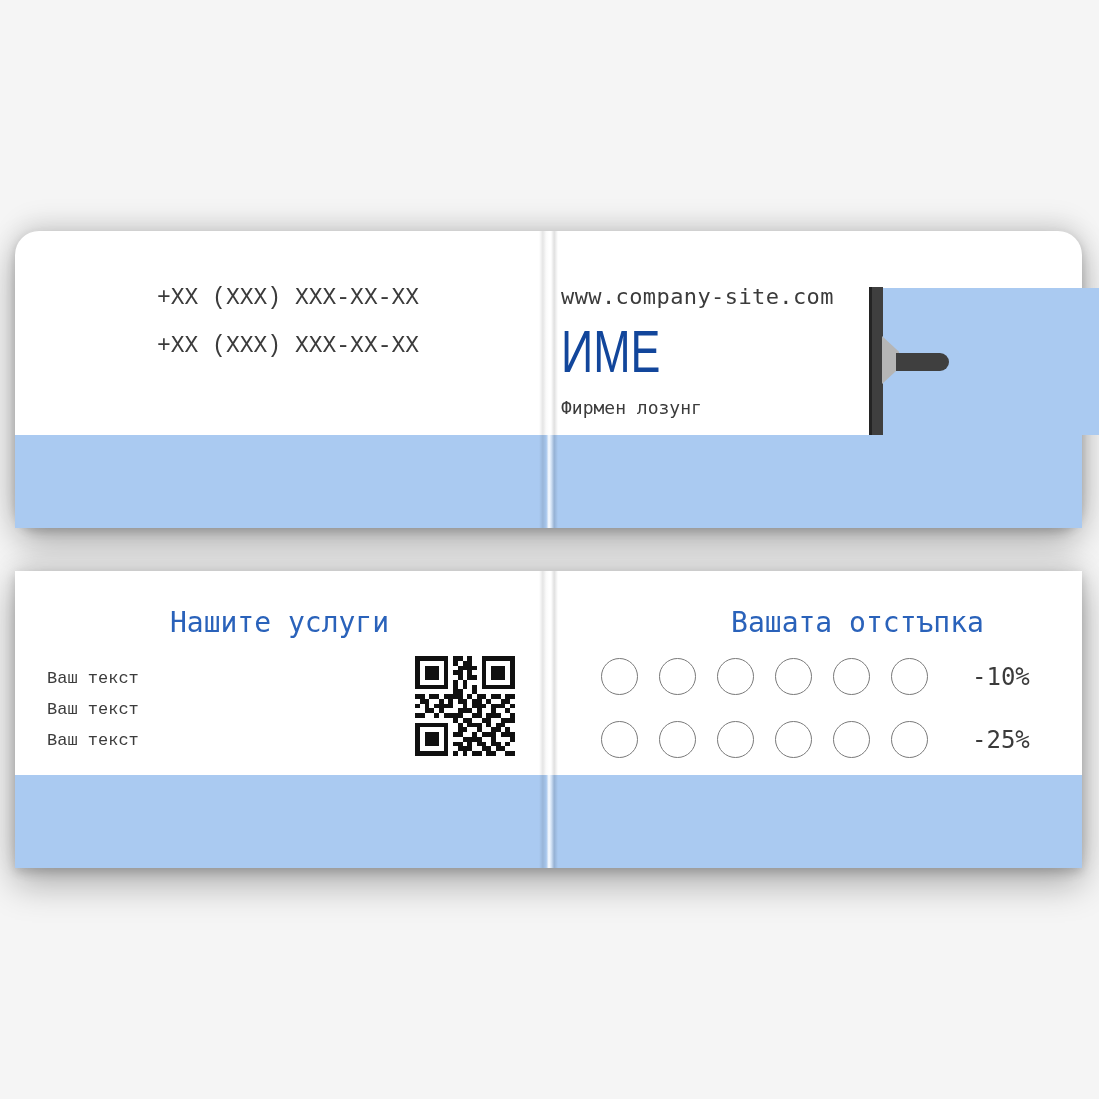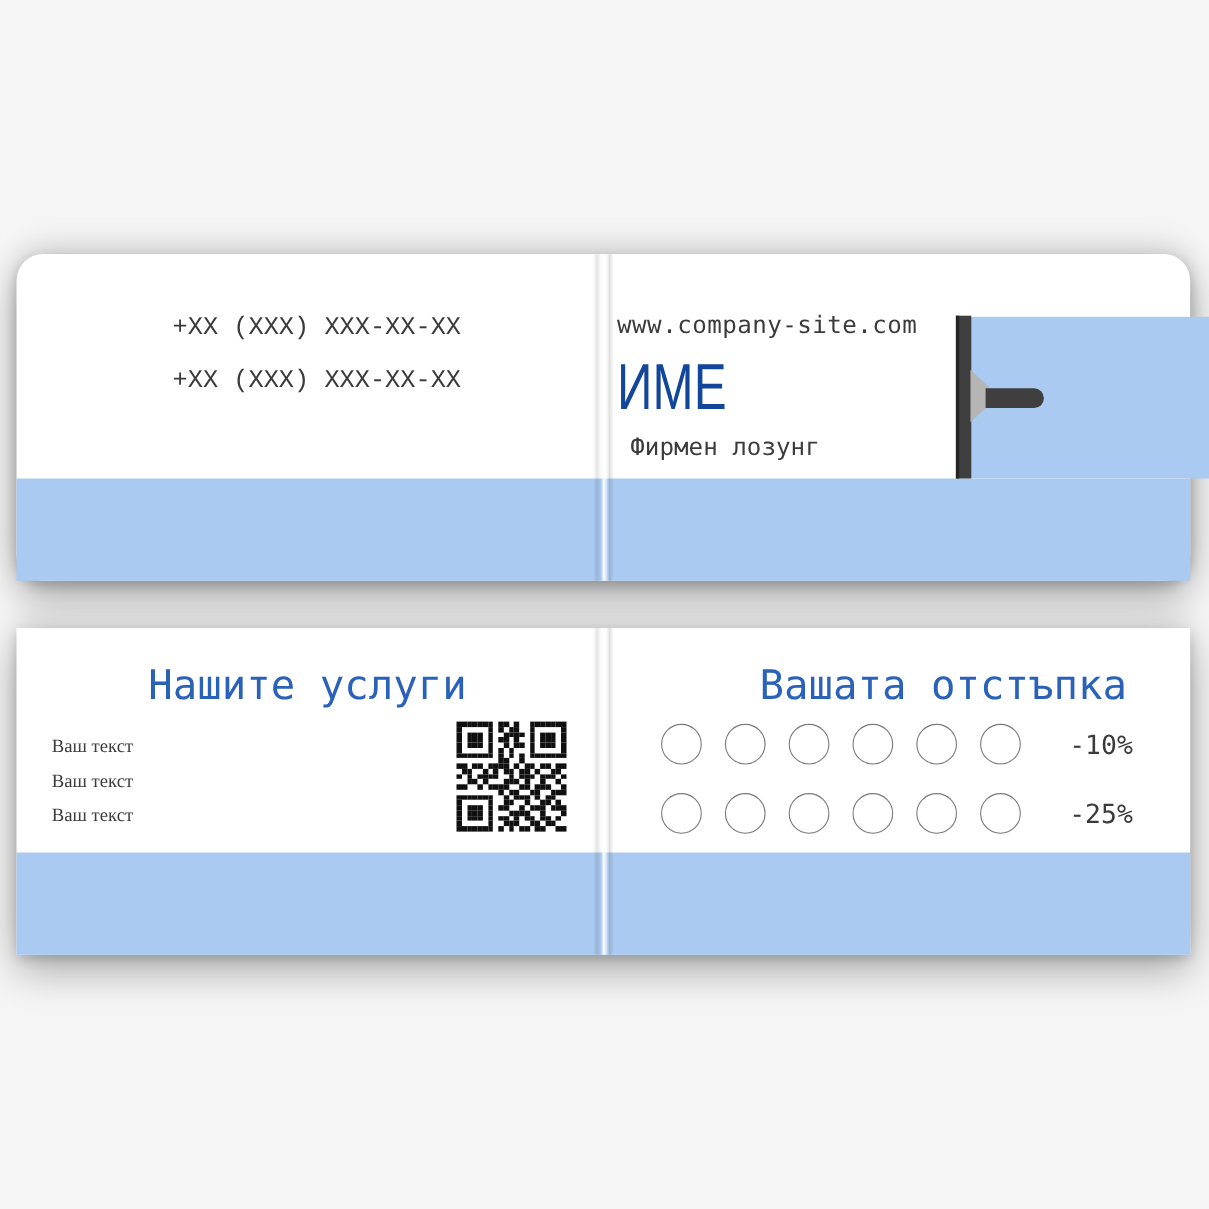--- a/index.html
+++ b/index.html
@@ -36,33 +36,33 @@
   .phone-2{top:104px;}
   .address{top:169px;font-family:"DejaVu Sans",sans-serif;font-size:16px;line-height:16px;color:#333;}
   
   .website{position:absolute;left:8px;top:55px;font-family:"DejaVu Sans Mono",monospace;font-size:22px;line-height:22px;letter-spacing:0.4px;color:var(--text-dark,#3b3b3b);}
   .company-name{
     position:absolute;left:8px;top:92px;
     font-family:"Liberation Sans",sans-serif;font-size:59px;line-height:59px;font-weight:400;
     color:var(--name-blue,#12469b);
     transform:scaleX(0.76);transform-origin:0 0;white-space:nowrap;
   }
-  .slogan{position:absolute;left:20px;top:166px;font-family:"DejaVu Sans Mono",monospace;font-size:22px;line-height:22px;color:var(--text-dark,#3b3b3b);}
+  .slogan{position:absolute;left:8px;top:166px;font-family:"DejaVu Sans Mono",monospace;font-size:18px;line-height:22px;color:var(--text-dark,#3b3b3b);}
   .blue-region{position:absolute;left:329px;top:57px;right:0;height:147px;background:var(--band-blue,#aacaf1);}
   .squeegee-blade{position:absolute;left:316px;top:56px;width:11px;height:148px;background:var(--squeegee-dark,#3f3f3f);border-left:3px solid #242424;z-index:3;}
   .squeegee-grip{position:absolute;left:329px;top:105px;width:17px;height:48px;background:var(--squeegee-grip,#b5b5b5);clip-path:polygon(0 0,100% 33%,100% 67%,0 100%);z-index:3;}
   .squeegee-handle{position:absolute;left:343px;top:122px;width:53px;height:18px;background:var(--squeegee-dark,#3f3f3f);border-radius:0 9px 9px 0;z-index:3;}
   
   .services-title,.discount-title{
     position:absolute;top:36px;left:0;width:100%;box-sizing:border-box;text-align:center;
-    font-family:"DejaVu Sans Mono",monospace;font-size:37px;line-height:31px;
+    font-family:"DejaVu Sans Mono",monospace;font-size:28px;line-height:31px;
     color:var(--heading-blue,#2a62ba);white-space:nowrap;
   }
   .discount-title{padding-right:30px;}
-  .service-items{position:absolute;left:32px;top:92px;font-family:Liberation Serif, serif;font-size:17px;line-height:31px;color:#3c3c3c;}
+  .service-items{position:absolute;left:32px;top:92px;font-family:Liberation Mono, monospace;font-size:17px;line-height:31px;color:#3c3c3c;}
   .qr{position:absolute;left:400px;top:85px;width:100px;height:100px;display:grid;grid-template-columns:repeat(21,1fr);grid-auto-rows:1fr;background:#fff;}
   .qr .on{background:#101010;}
   
   .punch-row{position:absolute;left:48px;display:flex;gap:21px;}
   .punch-row-0{top:87px;}
   .punch-row-1{top:150px;}
   .punch-circle{width:37px;height:37px;border-radius:50%;border:1.5px solid var(--circle-border,#7a7a7a);box-sizing:border-box;background:transparent;}
   .punch-label{position:absolute;left:419px;font-family:"DejaVu Sans Mono",monospace;font-size:24px;line-height:24px;color:var(--text-dark,#3b3b3b);white-space:nowrap;}
   .punch-label-0{top:94px;}
   .punch-label-1{top:157px;}

